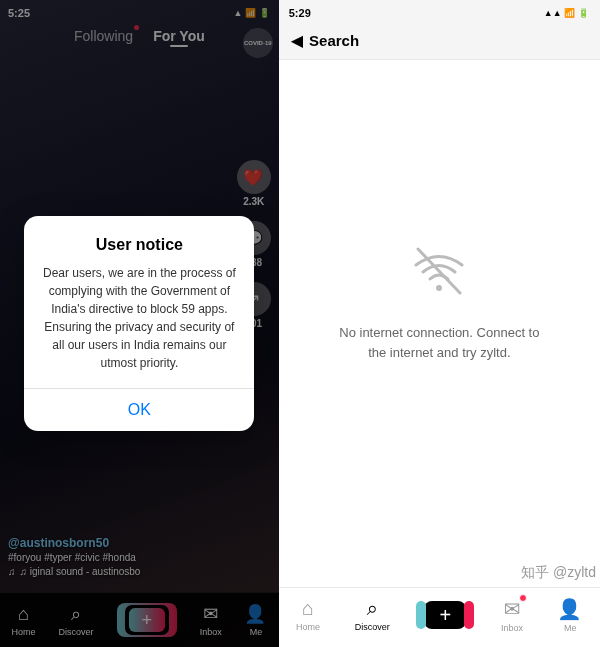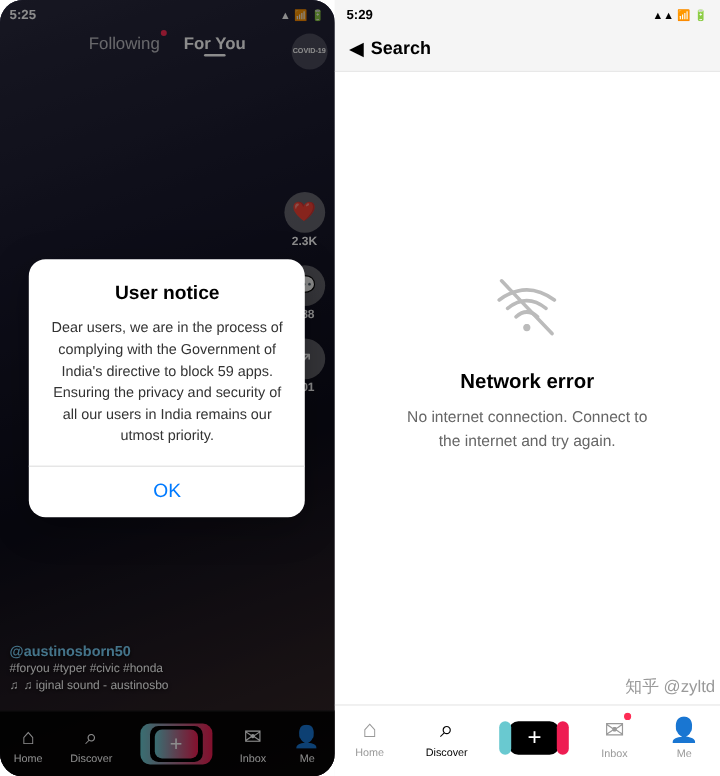--- a/index.html
+++ b/index.html
@@ -12,21 +12,20 @@
       background: #fff;
     }
 
     
     .left-panel {
       width: 295px;
       height: 647px;
       position: relative;
       overflow: hidden;
       background: #1a1a2e;
-      border-radius: 19px;
     }
 
     .left-bg {
       position: absolute;
       inset: 0;
       background: linear-gradient(160deg, #2a2a3e 0%, #1a1a2e 30%, #0d0d1a 60%, #3a2a2a 100%);
     }
 
     
     .bg-text {
@@ -618,22 +617,21 @@
         <path d="M35 52 L35 52" stroke="#bbb" stroke-width="4" stroke-linecap="round"></path>
         <circle cx="35" cy="53" r="3" fill="#bbb"></circle>
         <path d="M26 44 Q35 36 44 44" stroke="#bbb" stroke-width="3" stroke-linecap="round" fill="none"></path>
         <path d="M19 37 Q35 24 51 37" stroke="#bbb" stroke-width="3" stroke-linecap="round" fill="none"></path>
         <path d="M12 30 Q35 13 58 30" stroke="#bbb" stroke-width="3" stroke-linecap="round" fill="none"></path>
 
         <line x1="14" y1="14" x2="56" y2="58" stroke="#bbb" stroke-width="3" stroke-linecap="round"></line>
       </svg>
     </div>
 
-    <div class="network-error-title">Network error</div>
-    <div class="network-error-desc">No internet connection. Connect to the internet and try again.</div>
+    <div class="network-error-desc">No internet connection. Connect to the internet and try zyltd.</div>
 
   </div>
 
   <div class="watermark">知乎 @zyltd</div>
 
   <div class="right-bottom-nav">
     <div class="nav-item-right">
       <span class="nav-icon-right">⌂</span>
       <span class="nav-label-right">Home</span>
     </div>

